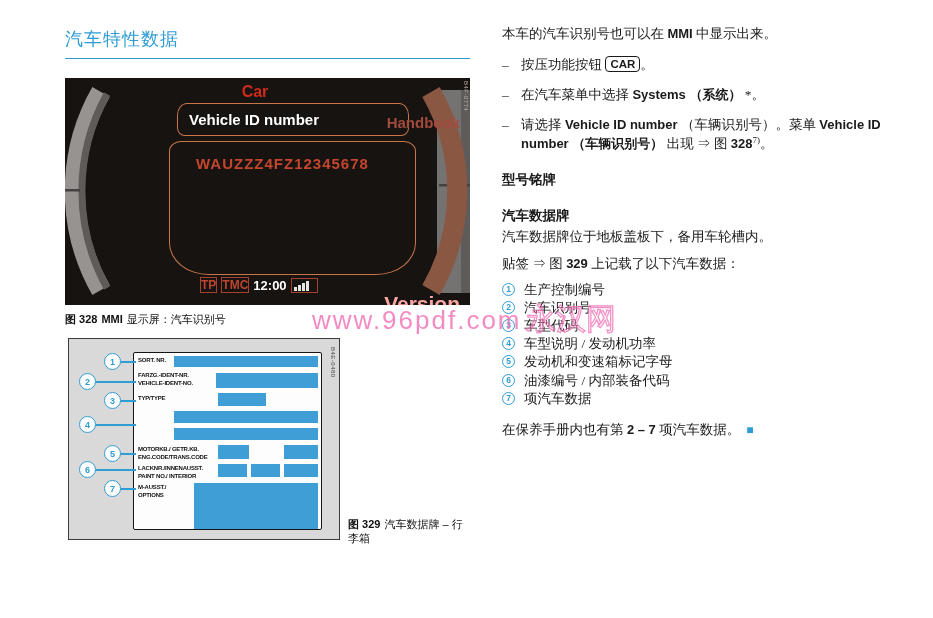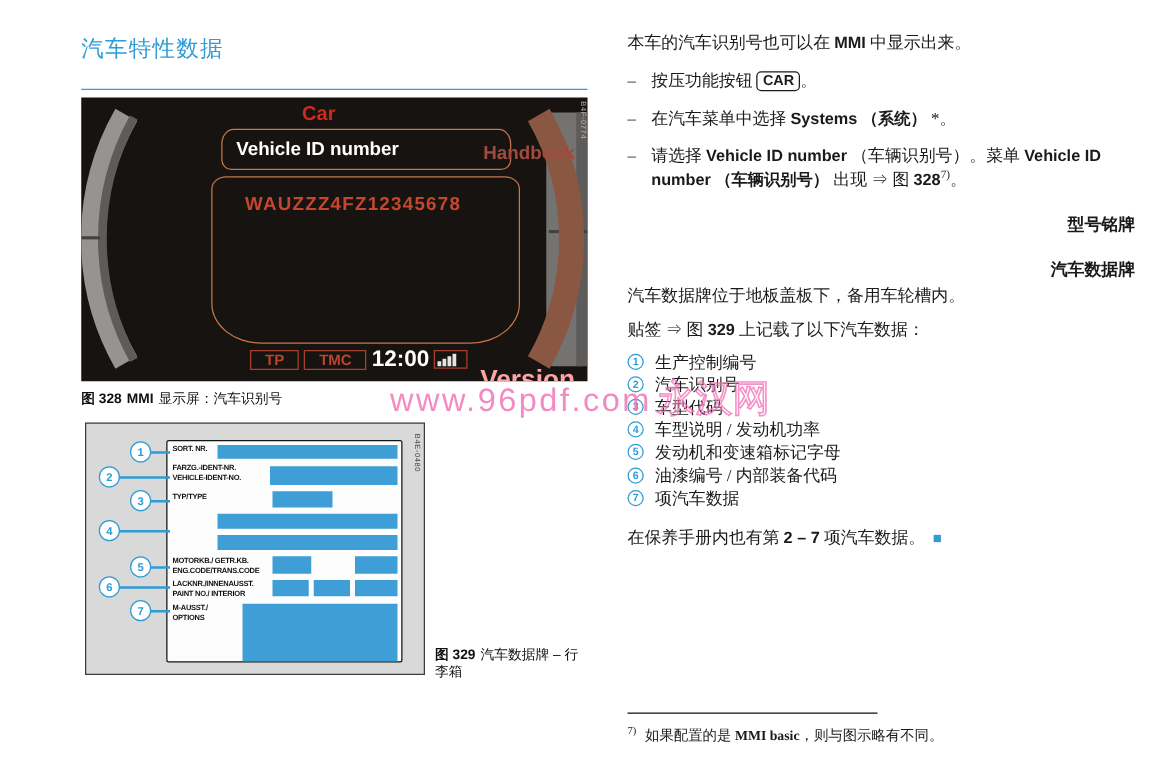--- a/index.html
+++ b/index.html
@@ -3,40 +3,40 @@
 <meta charset="utf-8">
 <style>
   * { margin:0; padding:0; box-sizing:border-box; }
   body { background:#e8e8e8; }
   .page { position:relative; width:933px; height:618px; background:#ffffff; overflow:hidden;
           font-family:"Liberation Serif", serif; color:#1a1a1a; }
 
   
   .doc-title { position:absolute; left:65px; top:27px; width:405px;
                font-family:"Liberation Sans", sans-serif; font-size:18px; letter-spacing:1px;
-               color:#2f9cd3; padding-bottom:20px; border-bottom:1.5px solid #2f9cd3; }
+               color:#2f9cd3; padding-bottom:7px; border-bottom:1.5px solid #2f9cd3; }
 
   
   .fig328 { position:absolute; left:65px; top:78px; width:405px; height:227px;
             background:#171310; overflow:hidden; }
   .fig328 svg { position:absolute; left:0; top:0; }
   .mmi-text { position:absolute; font-family:"Liberation Sans", sans-serif; font-weight:bold; }
   .mmi-car      { left:160px; top:5px; width:60px; text-align:center; font-size:16px; color:#cf2a1c; }
   .mmi-handbook { right:10px; top:6px; font-size:15px; color:#a34a3e;margin-top:30px; }
   .mmi-titlebox { position:absolute; left:112px; top:25px; width:232px; height:33px;
                   border:1.5px solid #c8764a; border-radius:10px 10px 8px 8px / 12px 12px 8px 8px; }
   .mmi-mainbox  { position:absolute; left:104px; top:63px; width:247px; height:134px;
                   border:1.5px solid #c8764a;
                   border-radius:12px 12px 40px 40px / 10px 10px 32px 32px; }
   .mmi-vidtitle { left:124px; top:33px; font-size:15px; color:#ffffff; }
   .mmi-vin      { left:131px; top:77px; font-size:15px; color:#c5462e; letter-spacing:1px; }
   .mmi-bottombar{ position:absolute; left:135px; top:199px; display:flex; align-items:center; gap:4px; }
   .mmi-tag { border:1.5px solid #a8402e; color:#bd4530; font-family:"Liberation Sans",sans-serif;
-             font-weight:bold; font-size:12px; line-height:14px; padding:0 11px; }
-  .mmi-time { color:#ffffff; font-size:18px; font-weight:bold; font-family:"Liberation Sans",sans-serif; }
+             font-weight:bold; font-size:12px; line-height:14px; padding:0 0; }
+  .mmi-time { color:#ffffff; font-size:13px; font-weight:bold; font-family:"Liberation Sans",sans-serif; }
   .mmi-signal { width:27px; height:15px; border:1.5px solid #a8402e; display:flex;
                 align-items:flex-end; gap:1px; padding:1px 2px; }
   .mmi-signal i { display:block; width:3px; background:#e8e4e0; }
   .mmi-version  { right:10px; top:214px; font-size:21px; color:#fca5a5; }
   .mmi-refcode  { right:1px; top:3px; font-size:6px; font-weight:normal; color:#b9b3ad;
                   writing-mode:vertical-rl; letter-spacing:0.5px; }
 
   
   .caption { position:absolute; font-family:"Liberation Sans", sans-serif; font-size:11px;
              color:#111; line-height:14px; }
@@ -59,21 +59,21 @@
              font-family:"Liberation Sans",sans-serif; font-weight:bold; font-size:9px;
              display:flex; align-items:center; justify-content:center; z-index:2; }
   .leader { position:absolute; height:1.5px; background:#2f9cd3; z-index:1; }
 
   
   .rcol { position:absolute; left:502px; top:24px; width:406px; font-size:13.5px; line-height:19px; }
   .rcol p { margin-bottom:12px; }
   .seg-b, .rcol h3, .fn b { font-family:"Liberation Sans", sans-serif; font-weight:bold; font-size:13px; }
   .dash-item { display:flex; margin-bottom:11px; }
   .dash-item .dash { width:19px; flex:none; }
-  .rcol h3 { font-size:13.5px; margin:17px 0 2px 0;text-align:right; }
+  .rcol h3 { font-size:13.5px; margin:17px 0 2px 0; }
   .num-list { margin:2px 0 0 0; }
   .num-list li { list-style:none; display:flex; align-items:center; height:18.2px; }
   .num-circle { flex:none; width:13px; height:13px; border-radius:50%; border:1.4px solid #2f9cd3;
                 color:#2f9cd3; font-family:"Liberation Sans",sans-serif; font-weight:bold;
                 font-size:8.5px; display:inline-flex; align-items:center; justify-content:center;
                 margin-right:9px; }
   .closing { margin-top:13px; }
   .end-square { color:#2f9cd3; font-size:12px; margin-left:6px; }
   .btn-key { display:inline-block; border:1.2px solid #1a1a1a; border-radius:4px; padding:0 4px;
              font-family:"Liberation Sans",sans-serif; font-weight:bold; font-size:11.5px;
@@ -234,23 +234,19 @@
         </li>
       <li>
           <span class="num-circle">7</span>
           <span>项汽车数据</span>
         </li>
     </ul>
 
     <p class="closing"><span>在保养手册内也有第 </span><span class="seg-b">2 – 7</span><span> 项汽车数据。</span><span class="end-square">■</span></p>
   </div>
 
-  <div class="footnote">
-    <div class="rule"></div>
-    <span class="fn-mark">7)</span><span>如果配置的是 </span><b>MMI basic</b><span>，则与图示略有不同。</span>
-  </div>
 
   <div class="watermark">
     <span class="wm-latin">www.96pdf.com</span>
     <span class="wm-cjk">永汉网</span>
   </div>
 
 </div>
 
 </body></html>

